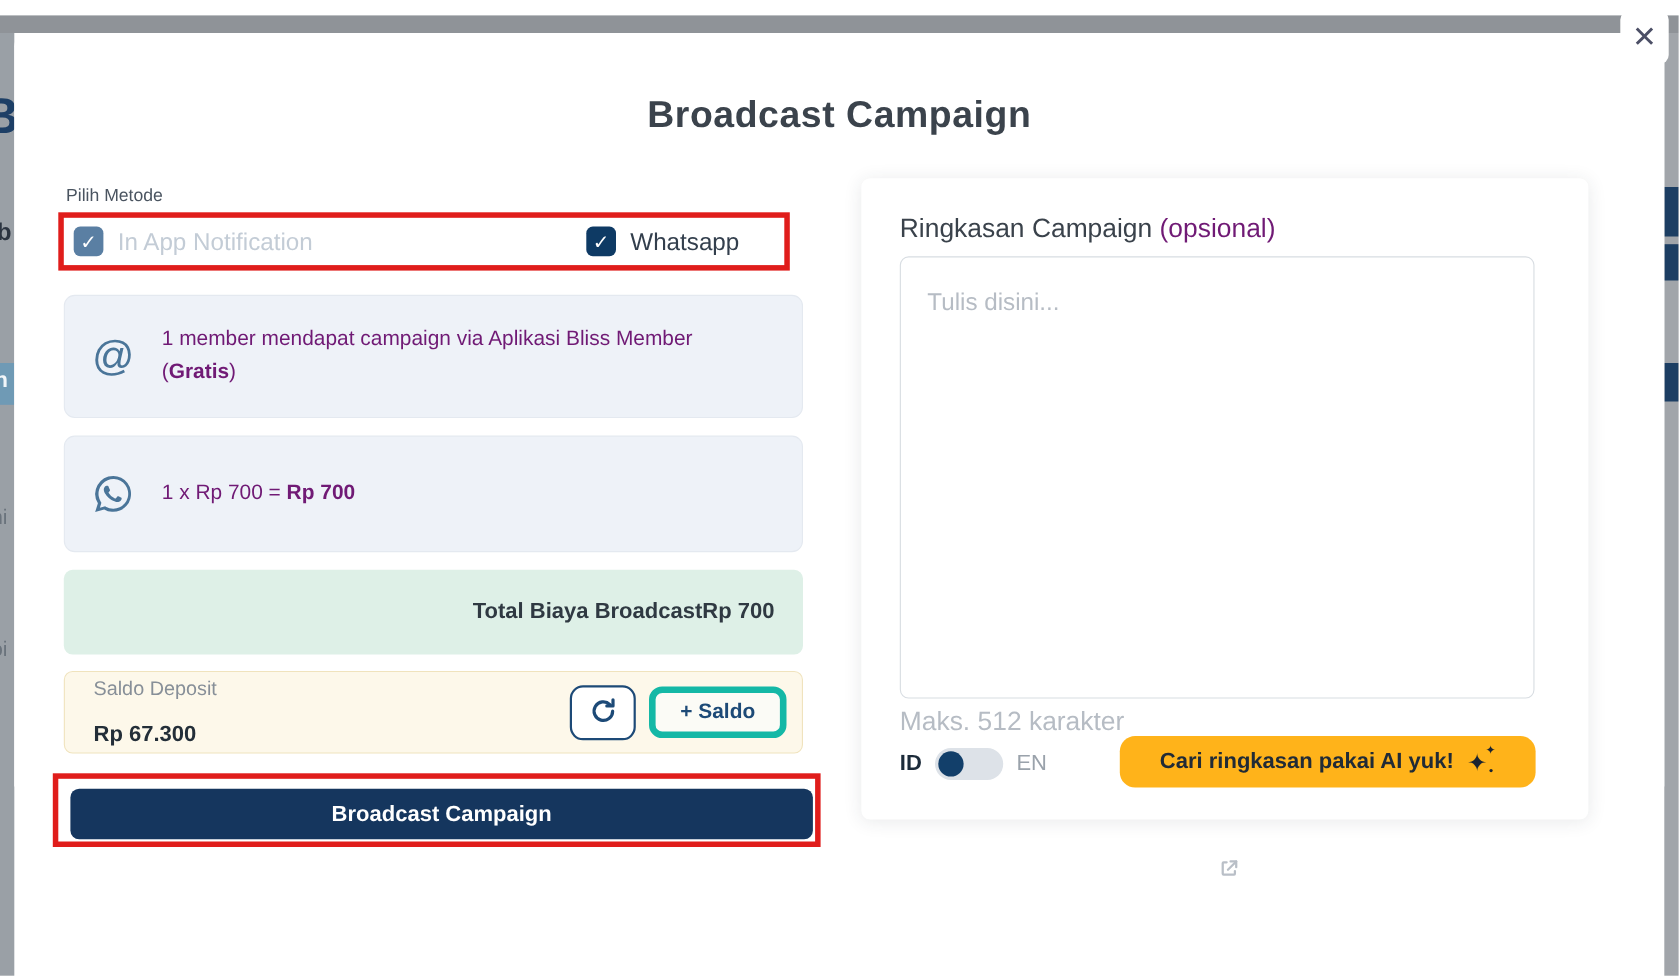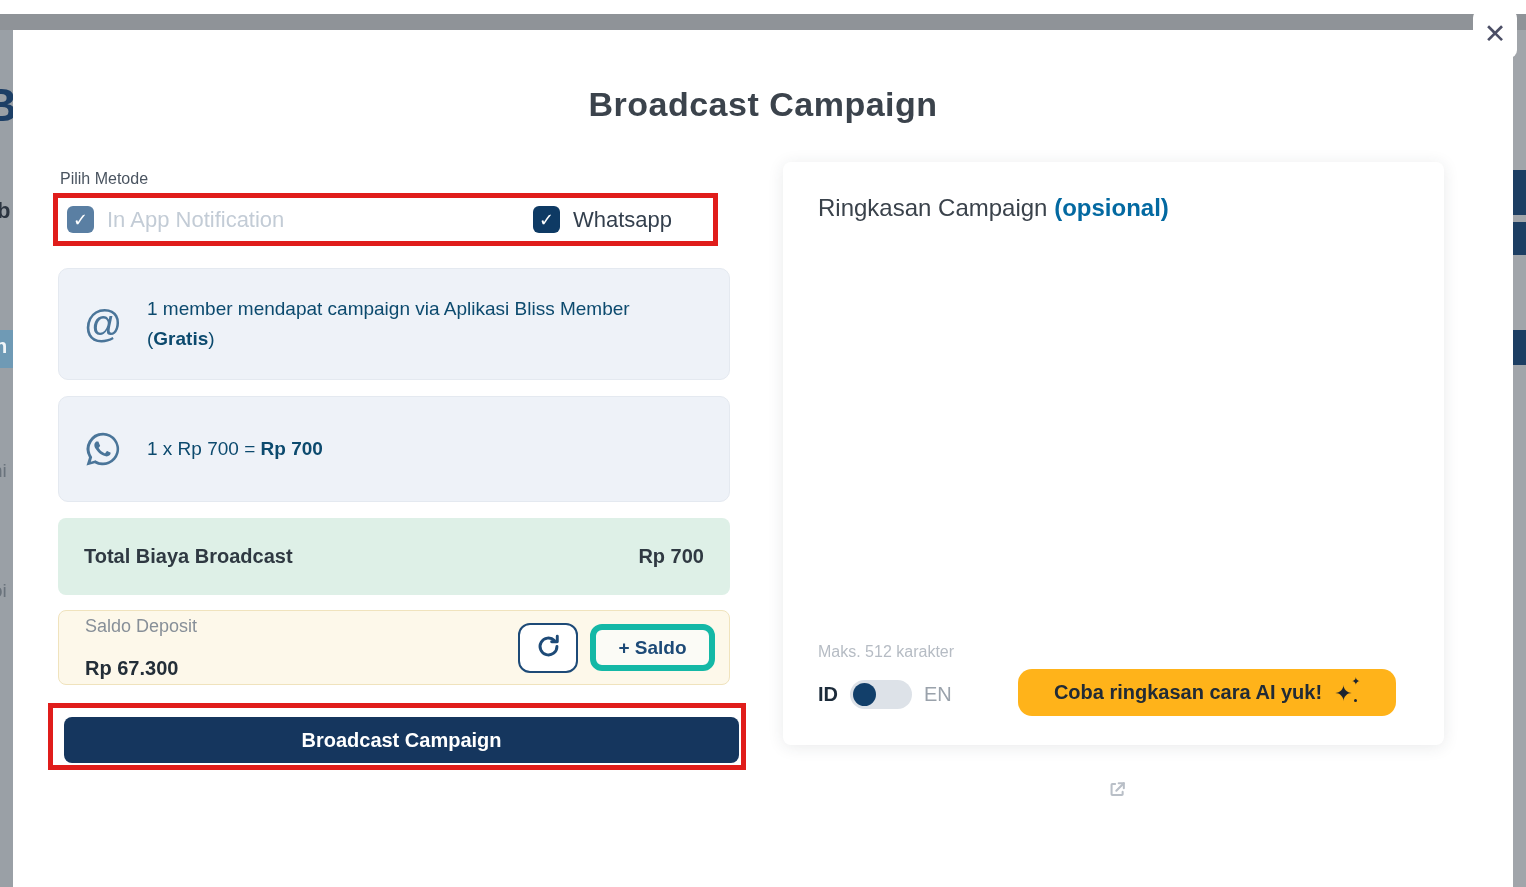--- a/index.html
+++ b/index.html
@@ -53,25 +53,25 @@
   .checkbox .tick { color:#ffffff; font-size:18px; font-weight:bold; line-height:1; }
   .cb-label-muted { font-size:22px; color:#c3ccd6; }
   .cb-label-dark { font-size:22px; color:#333f4d; }
 
   .info-box { position:absolute; left:45px; width:672px; background:#eef2f8;
     border:1px solid #e4e9f0; border-radius:10px; display:flex; align-items:center; }
   .info-1 { top:238px; height:112px; }
   .info-2 { top:366px; height:106px; }
   .info-icon { width:88px; display:flex; align-items:center; justify-content:center; flex:0 0 auto; }
   .at-glyph { font-size:38px; color:#4a7599; font-weight:500; }
-  .info-text { font-size:19px; color:#0c4a6e; line-height:30px; }
+  .info-text { font-size:19px; color:#701a75; line-height:30px; }
 
   .total-box { position:absolute; left:45px; top:488px; width:672px; height:77px;
     background:#def0e7; border-radius:8px; display:flex; align-items:center;
-    justify-content:space-between; padding:0 26px; }
+    justify-content:flex-end; padding:0 26px; }
   .total-label, .total-value { font-size:20px; font-weight:bold; color:#2f3942; }
 
   .saldo-box { position:absolute; left:45px; top:580px; width:672px; height:75px;
     background:#fdf8ea; border:1px solid #f0e3bd; border-radius:8px;
     display:flex; align-items:center; padding:0 14px 0 26px; }
   .saldo-texts { flex:1 1 auto; }
   .saldo-label { font-size:18px; color:#878f98; margin-bottom:20px; }
   .saldo-value { font-size:20px; font-weight:bold; color:#232e38; }
   .refresh-btn { width:60px; height:50px; background:#ffffff; border:2px solid #1d4a77;
     border-radius:12px; display:flex; align-items:center; justify-content:center;
@@ -82,27 +82,27 @@
 
   .submit-btn { margin:9px 11px; height:46px; background:#15365e; border:none; width:675px;
     border-radius:8px; color:#ffffff; font-size:20px; font-weight:bold; cursor:pointer;
     display:flex; align-items:center; justify-content:center;
     font-family:"Liberation Sans","DejaVu Sans",sans-serif; }
 
   
   .summary-card { position:absolute; left:770px; top:132px; width:661px; height:583px;
     background:#ffffff; border-radius:8px; box-shadow:0 2px 16px rgba(40,50,60,.10); }
   .summary-head { position:absolute; left:35px; top:32px; font-size:24px; color:#3a424b; }
-  .summary-head .opt { color:#0369a1; font-weight:bold; }
+  .summary-head .opt { color:#701a75; font-weight:normal; }
   .summary-area { position:absolute; left:35px; top:71px; width:577px; height:402px;
     border:1px solid #d8dde2; border-radius:8px; resize:none; padding:28px 24px;
     font-size:22px; color:#3a424b; font-family:"Liberation Sans","DejaVu Sans",sans-serif;
     outline:none; background:#ffffff; }
   .summary-area::placeholder { color:#b6bcc4; }
-  .maks-text { position:absolute; left:35px; top:481px; font-size:16px; color:#b6bcc4; }
+  .maks-text { position:absolute; left:35px; top:481px; font-size:24px; color:#b6bcc4; }
   .lang-row { position:absolute; left:35px; top:518px; display:flex; align-items:center; gap:12px; }
   .lang-id { font-size:20px; font-weight:bold; color:#1c2b3a; }
   .lang-en { font-size:20px; color:#9aa2ab; }
   .toggle { width:62px; height:29px; background:#dde2e8; border-radius:15px; position:relative;
     cursor:pointer; }
   .toggle-knob { position:absolute; left:3px; top:3px; width:23px; height:23px;
     border-radius:50%; background:#123f6a; }
   .ai-btn { position:absolute; left:235px; top:507px; width:378px; height:47px;
     background:#ffb31a; border:none; border-radius:14px; cursor:pointer;
     display:flex; align-items:center; justify-content:center; gap:12px;
@@ -212,32 +212,33 @@
     <button class="submit-btn">
       <span>Broadcast Campaign</span>
     </button>
   </div>
 
   <div class="summary-card">
     <div class="summary-head">
       <span>Ringkasan Campaign</span>
       <span class="opt"> </span><span class="opt">(opsional)</span>
     </div>
+    <textarea class="summary-area" placeholder="Tulis disini..." style=""></textarea>
     <div class="maks-text">Maks. 512 karakter</div>
 
     <div class="lang-row">
       <span class="lang-id">ID</span>
       <div class="toggle">
         <div class="toggle-knob"></div>
       </div>
       <span class="lang-en">EN</span>
     </div>
 
     <button class="ai-btn">
-      <span class="ai-btn-label">Coba ringkasan cara AI yuk!</span>
+      <span class="ai-btn-label">Cari ringkasan pakai AI yuk!</span>
       <span class="sparkle">
         <span class="big">✦</span>
           <span class="small">✦</span>
           <span class="dot"></span>
       </span>
     </button>
   </div>
 
   <div class="footer-link">
     <span class="ext-icon">

